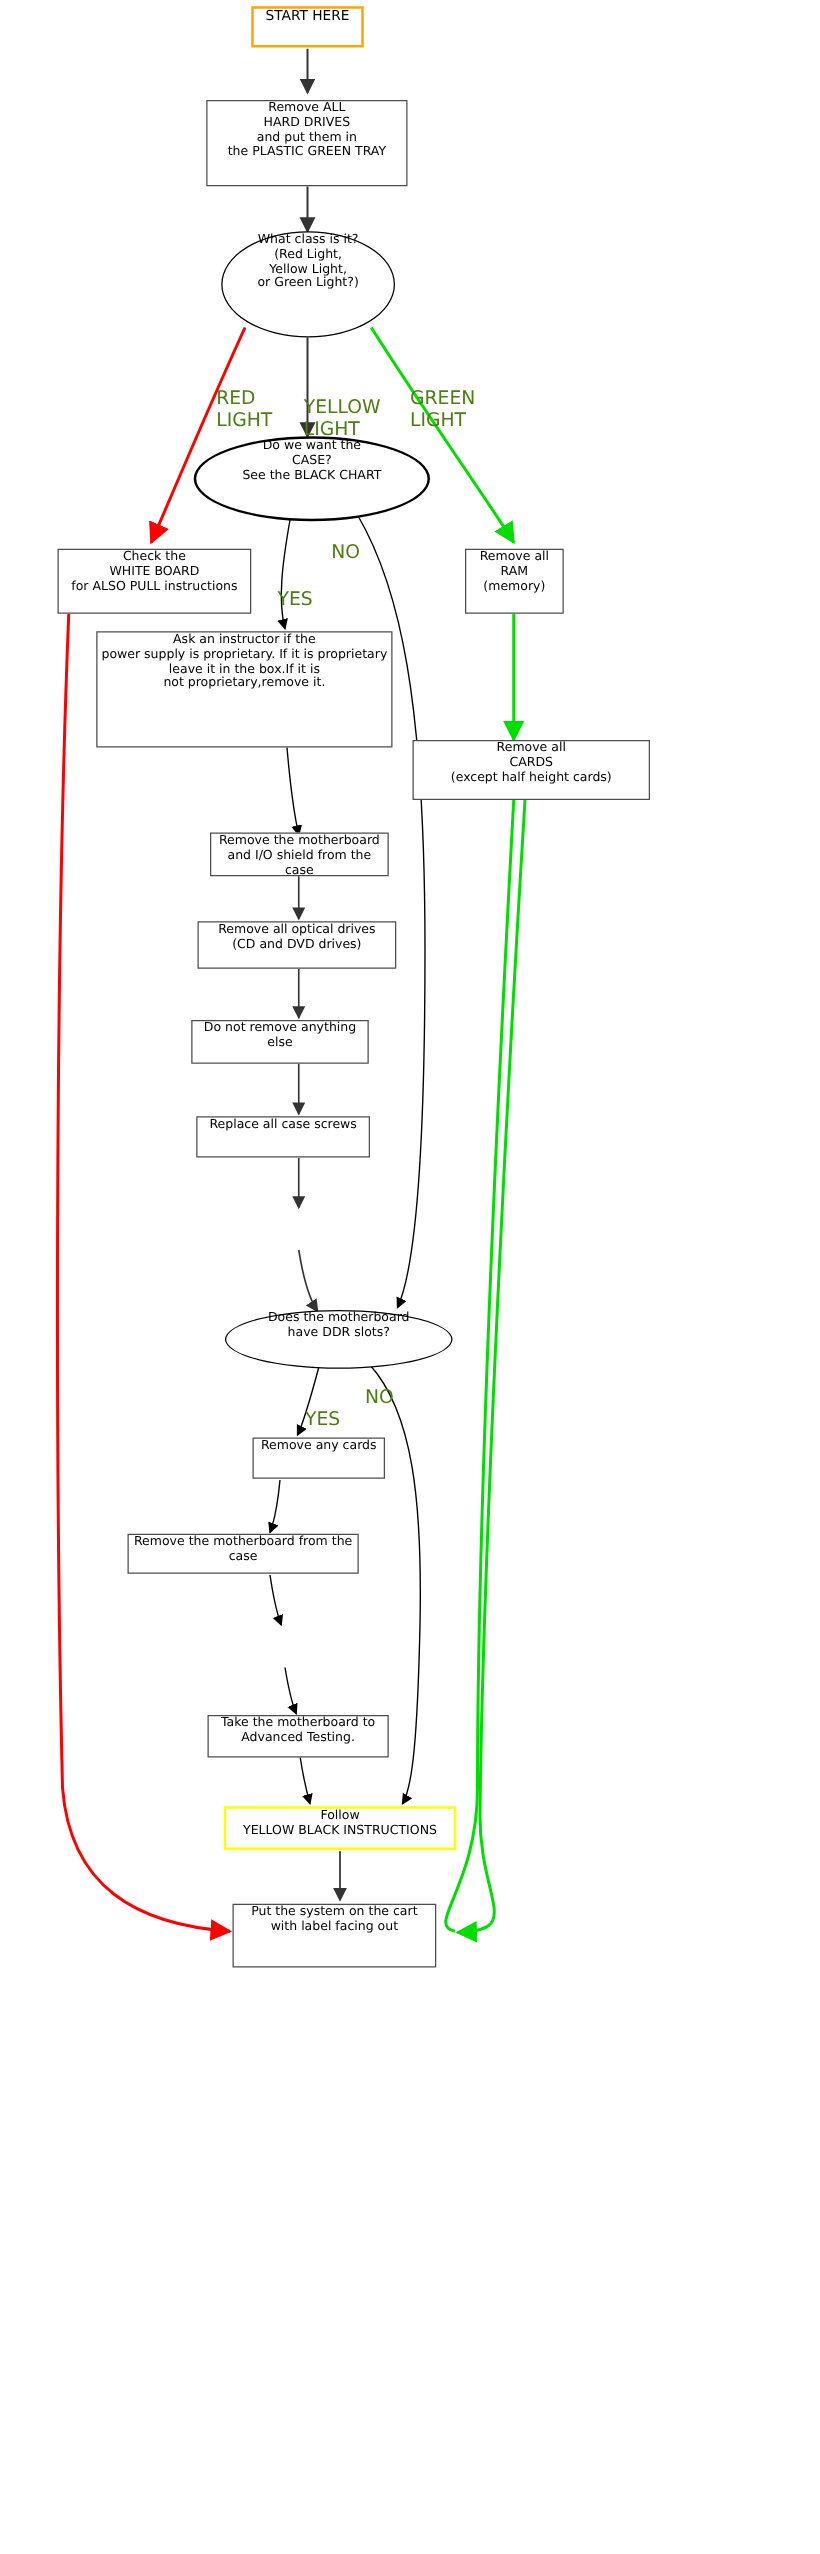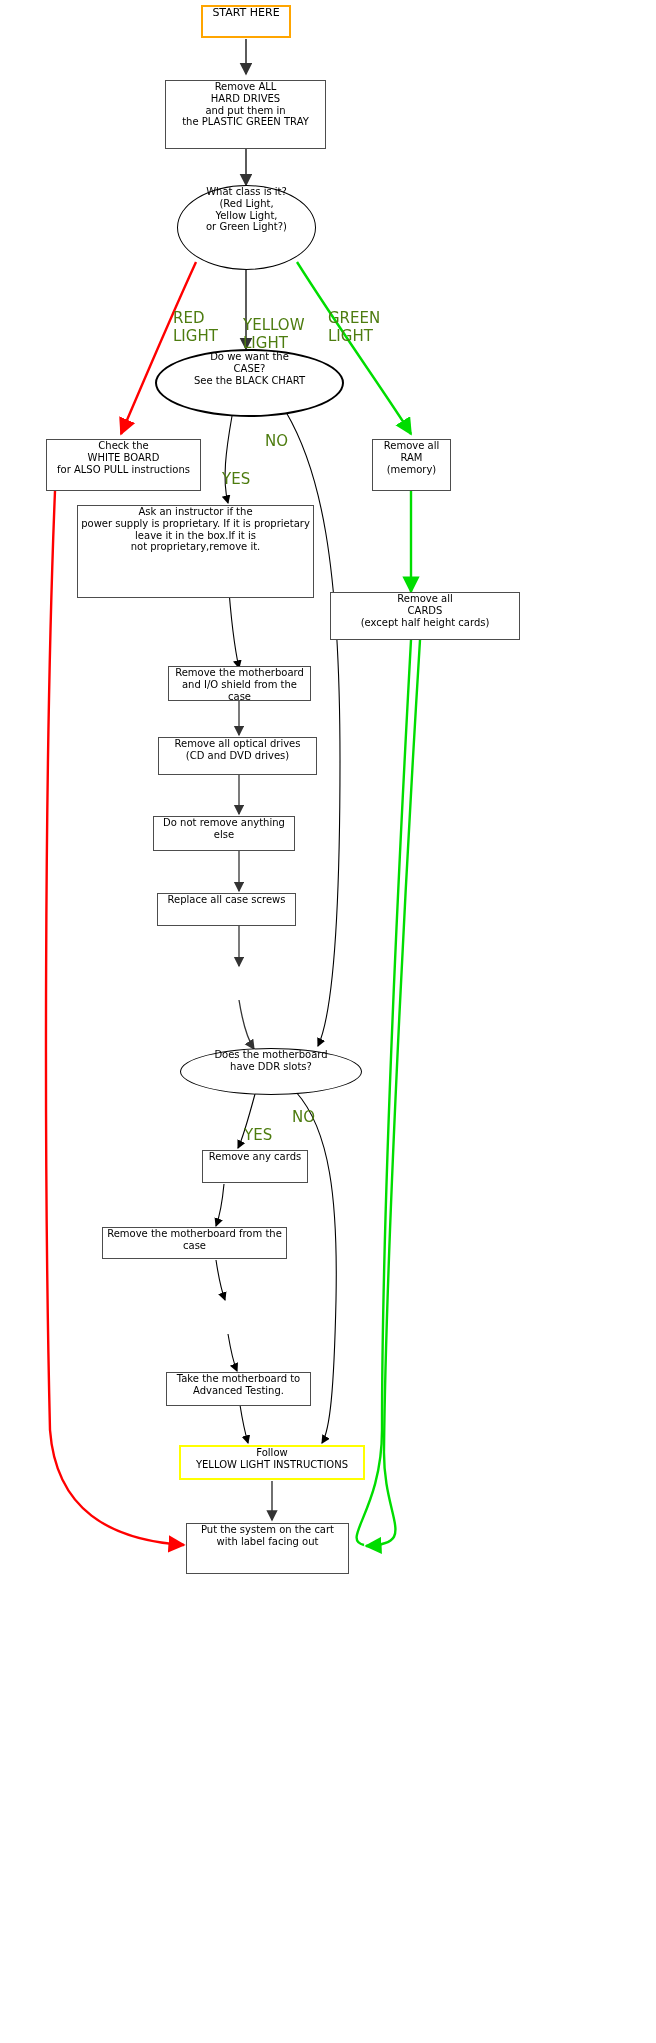--- a/index.html
+++ b/index.html
@@ -246,21 +246,21 @@
   </div>
 
 
   <div class="node box fs10" style="left:166px; top:1372px; width:145px; height:34px;">
     <span>Take the motherboard to
 Advanced Testing.</span>
   </div>
 
   <div class="node box box-yellow fs10" style="left:179px; top:1445px; width:186px; height:35px;">
     <span>Follow
-YELLOW LIGHT INSTRUCTIONS</span>
+YELLOW BLACK INSTRUCTIONS</span>
   </div>
 
   <div class="node box fs10" style="left:186px; top:1523px; width:163px; height:51px;">
     <span>Put the system on the cart
 with label facing out</span>
   </div>
 
 </div>
 
 </body></html>

